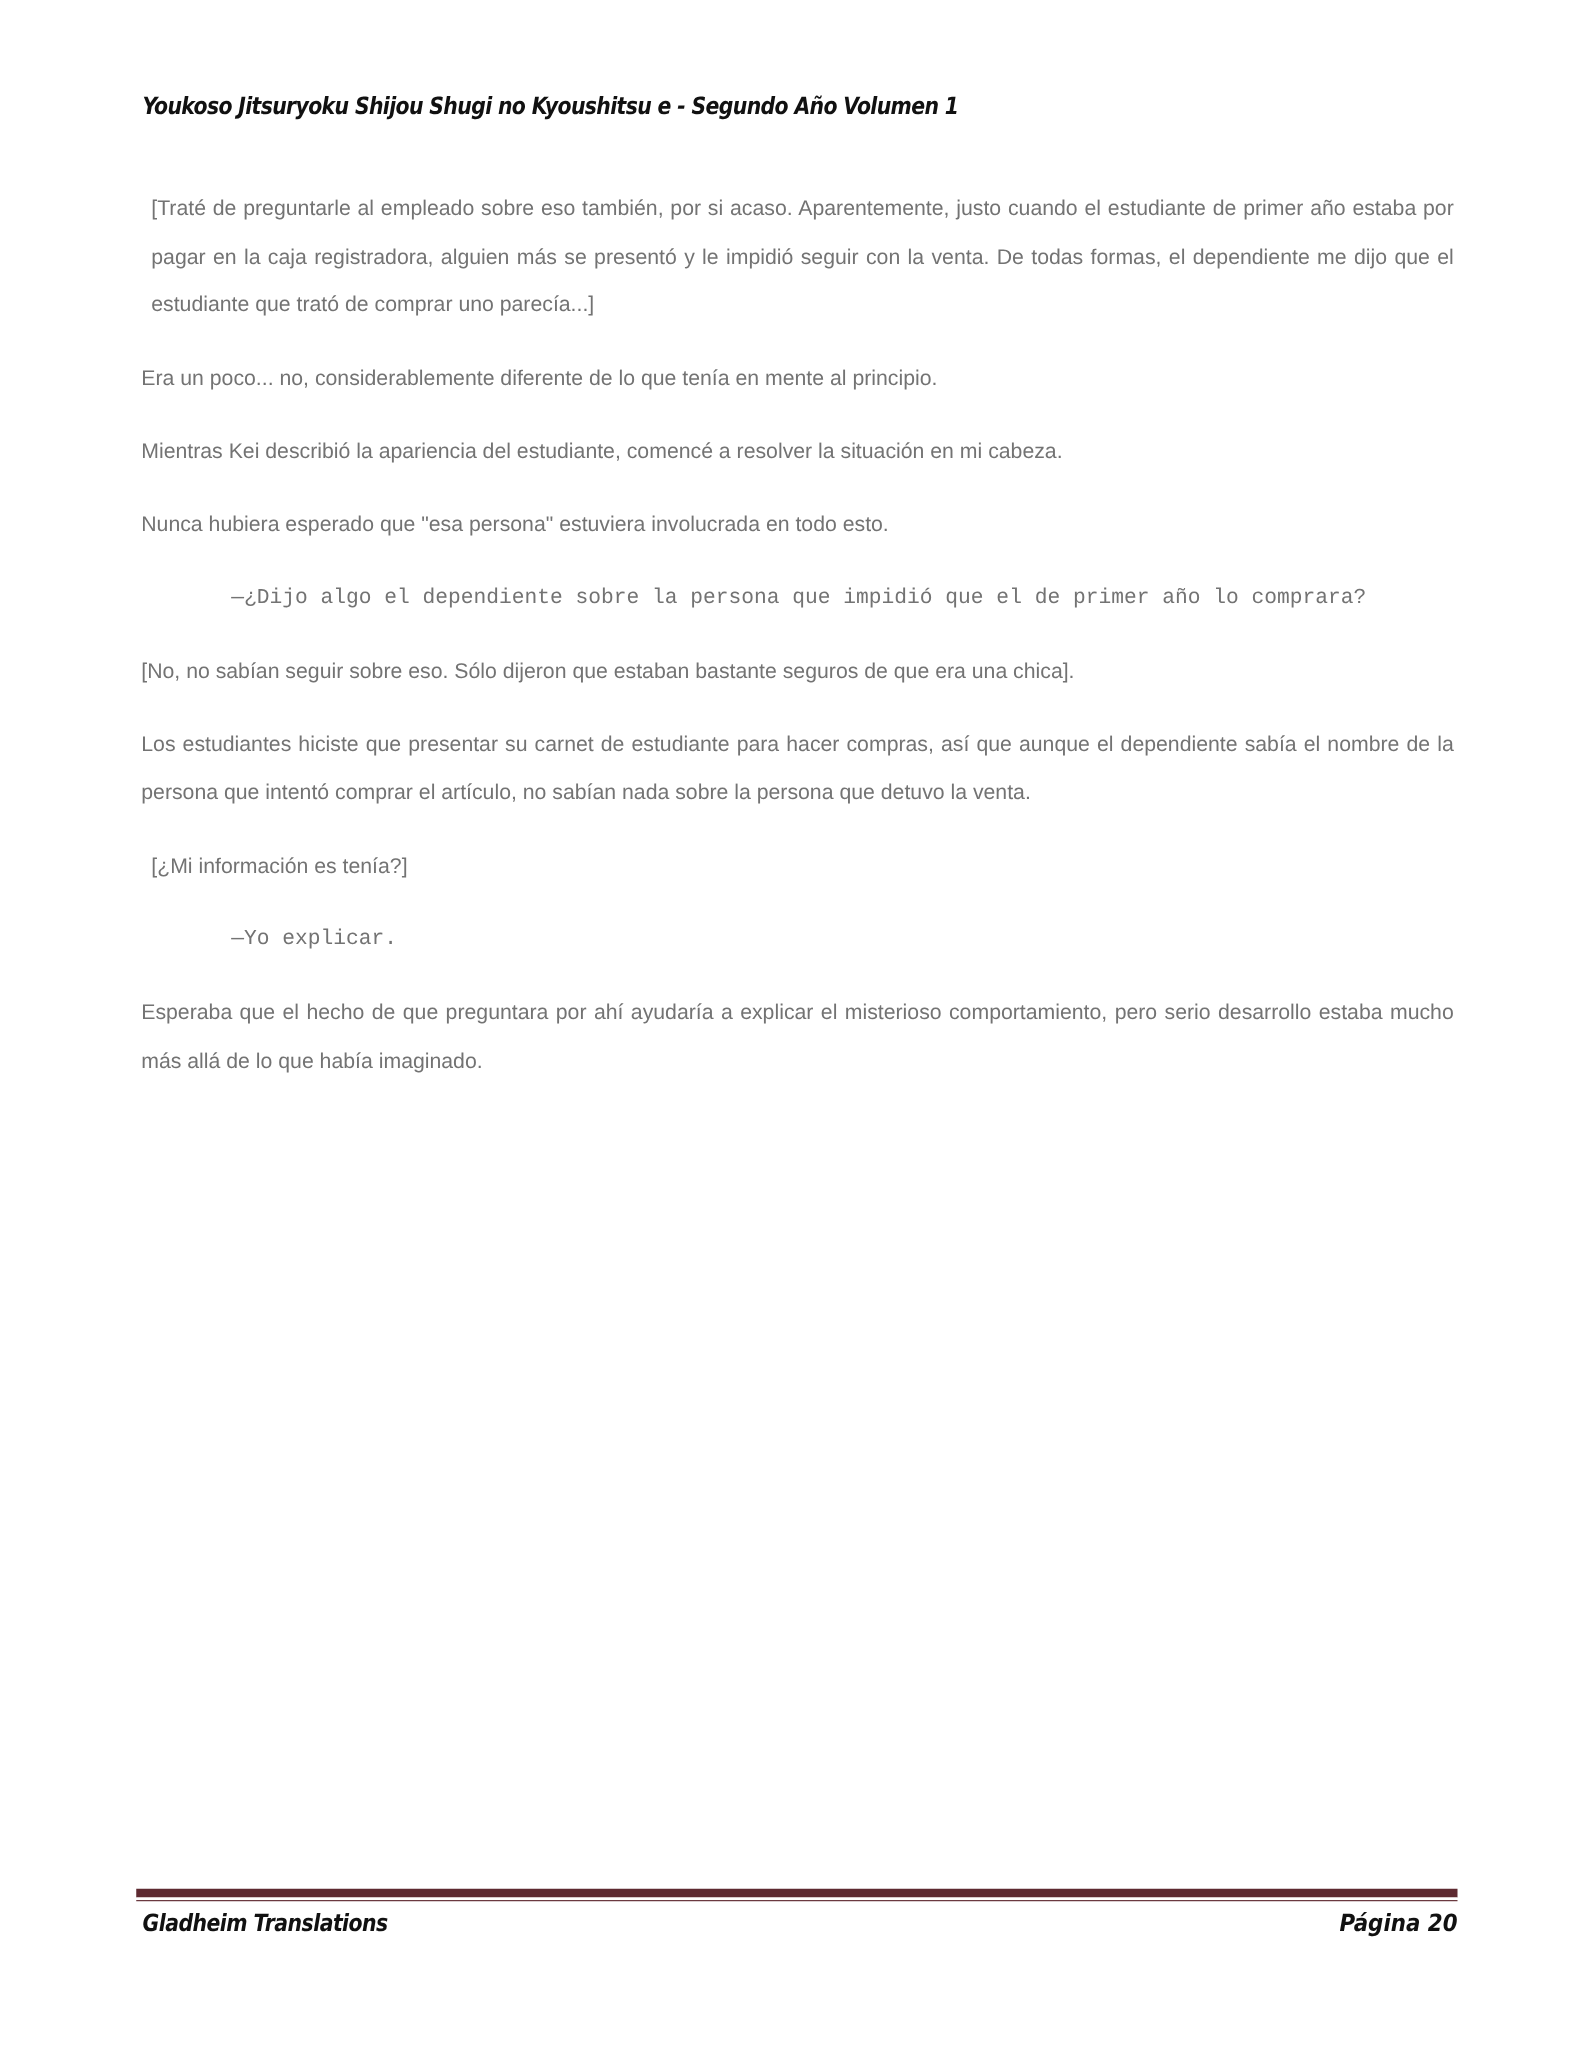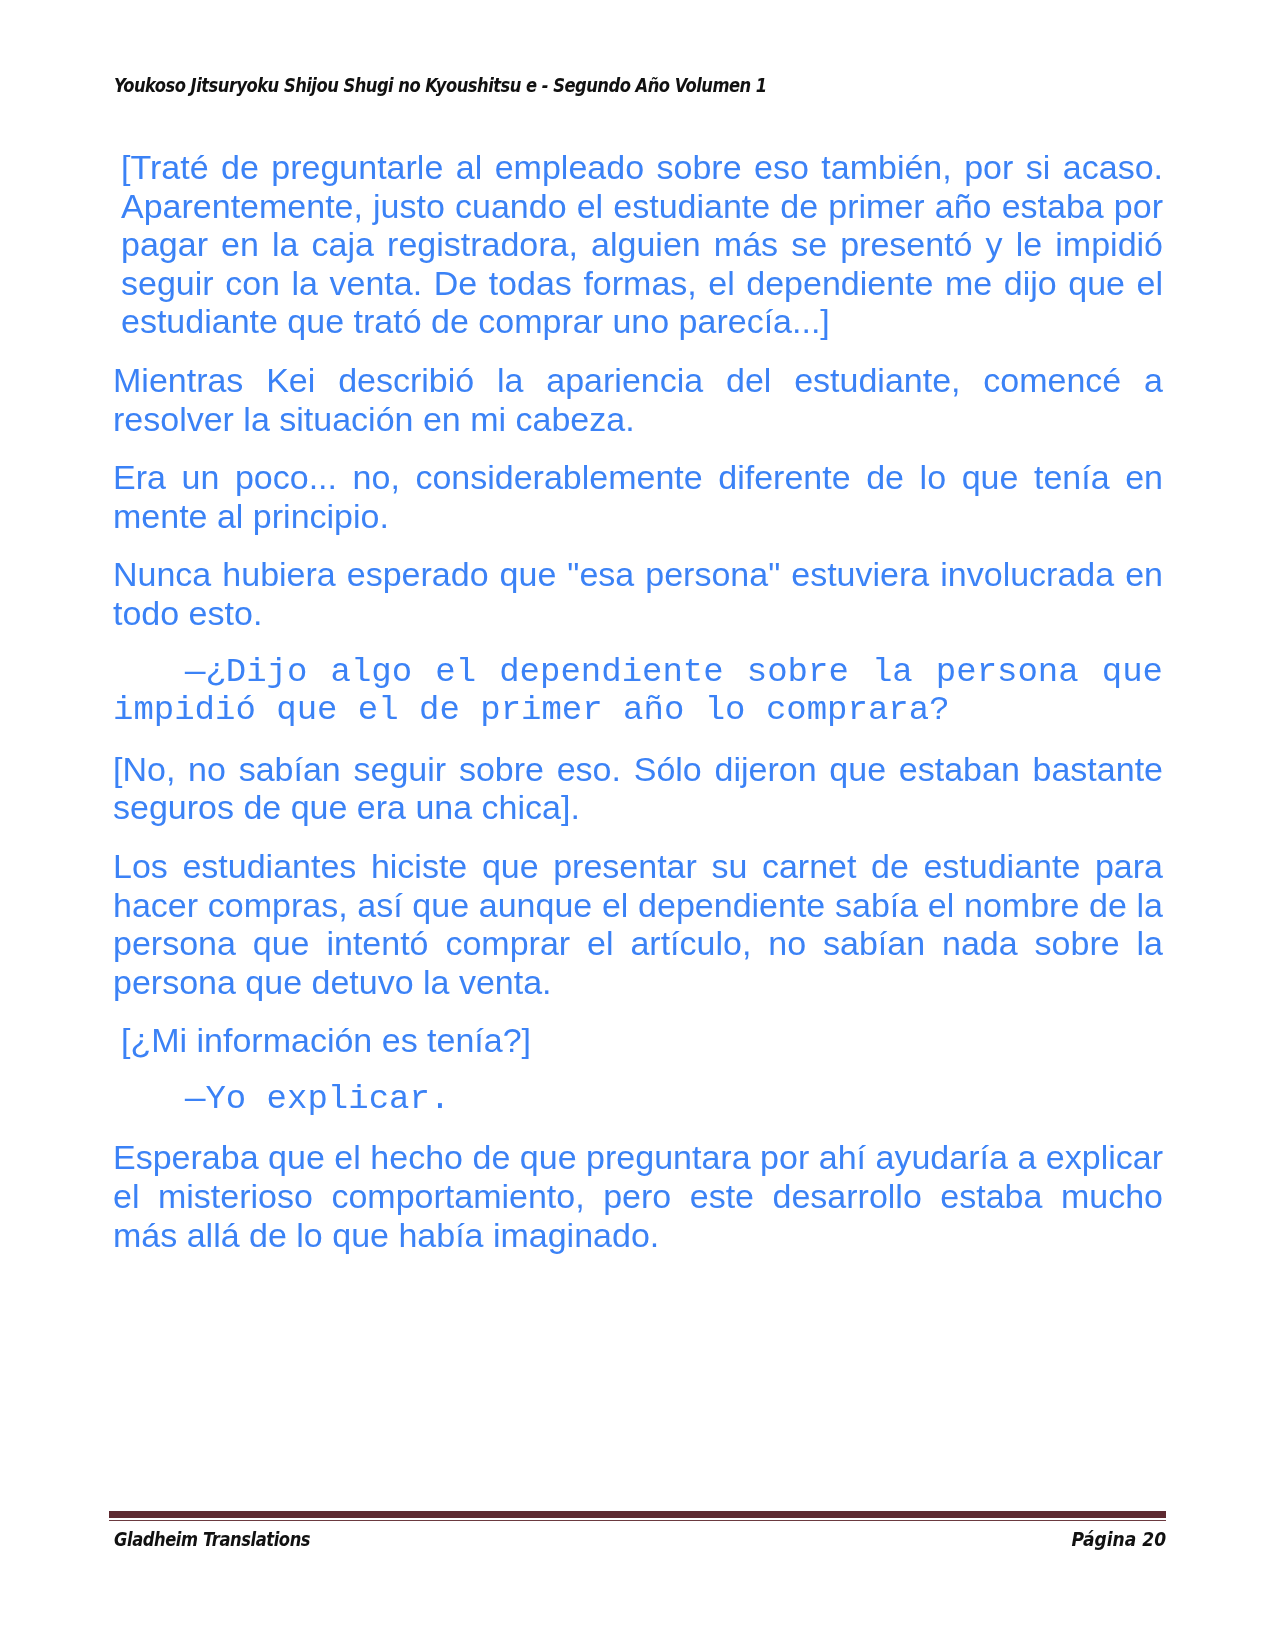--- a/index.html
+++ b/index.html
@@ -5,22 +5,22 @@
     html, body { margin: 0; padding: 0; background: #ffffff; }
     body { width: 1275px; height: 1650px; position: relative; overflow: hidden; }
     .page-header {
       position: absolute; left: 114px; top: 74px;
       font-family: "DejaVu Sans", sans-serif; font-weight: bold; font-style: italic;
       font-size: 19px; color: #111; letter-spacing: -0.6px;
       transform: scaleX(0.86); transform-origin: left center; white-space: nowrap;
     }
     .body-text {
       position: absolute; left: 113px; width: 1050px; top: 148px;
-      font-family: "Liberation Sans", sans-serif; font-size: 34px; line-height: 38.6px;
-      color: #3b82f6; text-align: justify;
+      font-family: "Liberation Sans", sans-serif; font-size: 17px; line-height: 38.6px;
+      color: #737373; text-align: justify;
     }
     .body-text p { margin: 0 0 20px 0; }
     .body-text p.dialogue { text-indent: 72px; font-family: Liberation Mono, monospace; }
     .body-text p.lead-space { padding-left: 8px; }
     .footer-rule {
       position: absolute; left: 109px; width: 1057px; top: 1511px;
     }
     .footer-rule .thick { height: 7px; background: #5e2a31; }
     .footer-rule .gap { height: 2px; background: #ffffff; }
     .footer-rule .thin { height: 1px; background: #6b3a40; }
@@ -32,29 +32,29 @@
     .footer .left { position: absolute; left: 0; top: 0; transform: scaleX(0.86); transform-origin: left center; white-space: nowrap; letter-spacing: -0.5px; }
     .footer .right { position: absolute; right: 0; top: 0; transform: scaleX(0.9); transform-origin: right center; white-space: nowrap; }
   </style>
 </head>
 <body>
 
 <div class="page-header">Youkoso Jitsuryoku Shijou Shugi no Kyoushitsu e - Segundo Año Volumen 1</div>
 
 <div class="body-text">
   <p class="lead-space">[Traté de preguntarle al empleado sobre eso también, por si acaso. Aparentemente, justo cuando el estudiante de primer año estaba por pagar en la caja registradora, alguien más se presentó y le impidió seguir con la venta. De todas formas, el dependiente me dijo que el estudiante que trató de comprar uno parecía...]</p>
+  <p>Era un poco... no, considerablemente diferente de lo que tenía en mente al principio.</p>
   <p>Mientras Kei describió la apariencia del estudiante, comencé a resolver la situación en mi cabeza.</p>
-  <p>Era un poco... no, considerablemente diferente de lo que tenía en mente al principio.</p>
   <p>Nunca hubiera esperado que "esa persona" estuviera involucrada en todo esto.</p>
   <p class="dialogue">—¿Dijo algo el dependiente sobre la persona que impidió que el de primer año lo comprara?</p>
   <p>[No, no sabían seguir sobre eso. Sólo dijeron que estaban bastante seguros de que era una chica].</p>
   <p>Los estudiantes hiciste que presentar su carnet de estudiante para hacer compras, así que aunque el dependiente sabía el nombre de la persona que intentó comprar el artículo, no sabían nada sobre la persona que detuvo la venta.</p>
   <p class="lead-space">[¿Mi información es tenía?]</p>
   <p class="dialogue">—Yo explicar.</p>
-  <p>Esperaba que el hecho de que preguntara por ahí ayudaría a explicar el misterioso comportamiento, pero este desarrollo estaba mucho más allá de lo que había imaginado.</p>
+  <p>Esperaba que el hecho de que preguntara por ahí ayudaría a explicar el misterioso comportamiento, pero serio desarrollo estaba mucho más allá de lo que había imaginado.</p>
 </div>
 
 <div class="footer-rule">
   <div class="thick"></div>
   <div class="gap"></div>
   <div class="thin"></div>
 </div>
 
 <div class="footer">
   <span class="left">Gladheim Translations</span>

